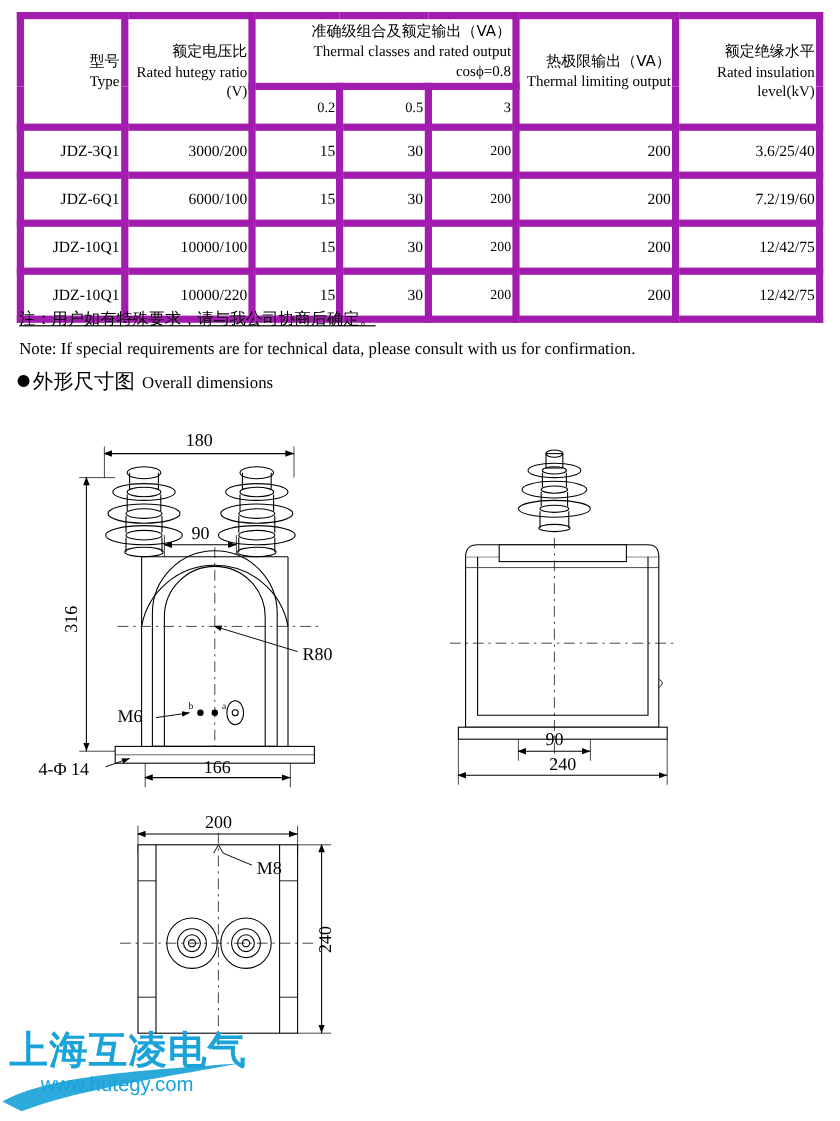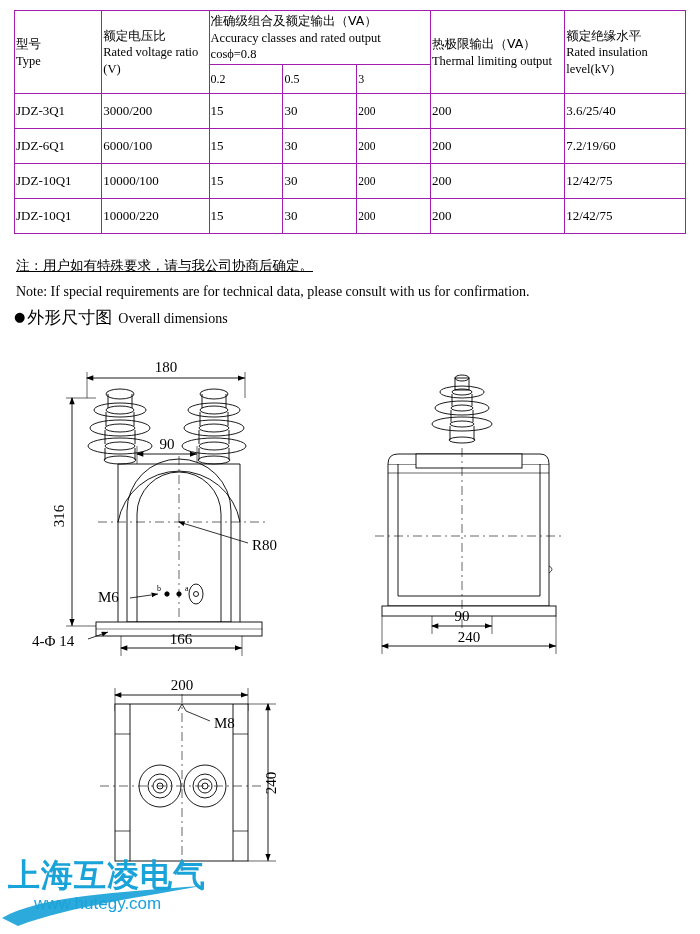--- a/index.html
+++ b/index.html
@@ -22,22 +22,22 @@
     left: 14px;
     top: 10px;
     width: 672px;
   }
   table.spec {
     border-collapse: collapse;
     width: 100%;
     table-layout: fixed;
   }
   table.spec td, table.spec th {
-    border: 1px solid #a21caf;
-    text-align: left;
+    border: 6px solid #a21caf;
+    text-align: right;
     vertical-align: middle;
     font-weight: normal;
     padding: 2px 1px;
   }
   .hdr-cn {
     font-family: "DejaVu Sans", sans-serif;
     font-size: 12.5px;
     line-height: 1.35;
     display: block;
   }
@@ -158,26 +158,26 @@
       <col style="width:18%">
     </colgroup>
     <tbody>
       <tr>
         <td rowspan="2" class="topcell">
           <span class="hdr-cn">型号</span>
           <span class="hdr-en">Type</span>
         </td>
         <td rowspan="2" class="topcell">
           <span class="hdr-cn">额定电压比</span>
-          <span class="hdr-en">Rated voltage ratio</span>
+          <span class="hdr-en">Rated hutegy ratio</span>
           <span class="hdr-en">(V)</span>
         </td>
         <td colspan="3">
           <span class="hdr-cn">准确级组合及额定输出（VA）</span>
-          <span class="hdr-en">Accuracy classes and rated output</span>
+          <span class="hdr-en">Thermal classes and rated output</span>
           <span class="hdr-en">cosϕ=0.8</span>
         </td>
         <td rowspan="2" class="topcell">
           <span class="hdr-cn">热极限输出（VA）</span>
           <span class="hdr-en">Thermal limiting output</span>
         </td>
         <td rowspan="2" class="topcell">
           <span class="hdr-cn">额定绝缘水平</span>
           <span class="hdr-en">Rated insulation level(kV)</span>
         </td>

